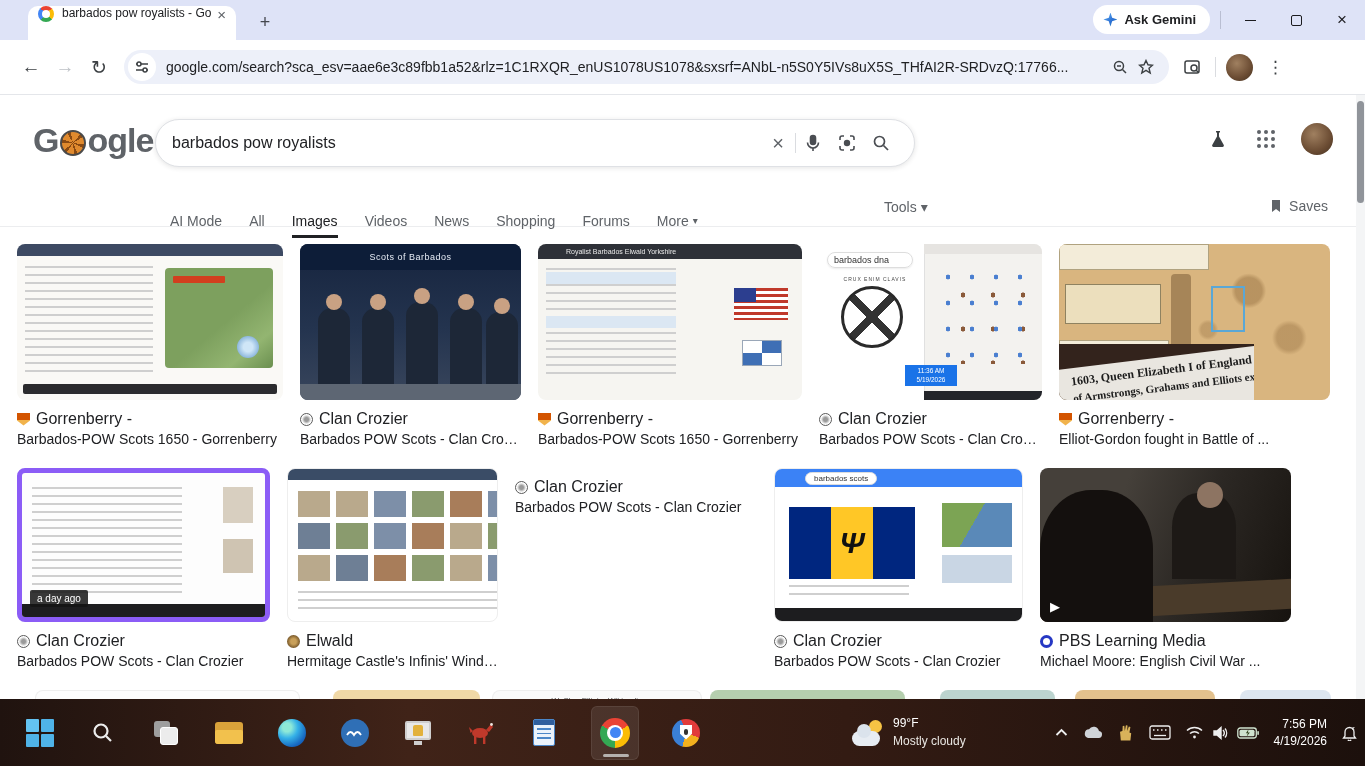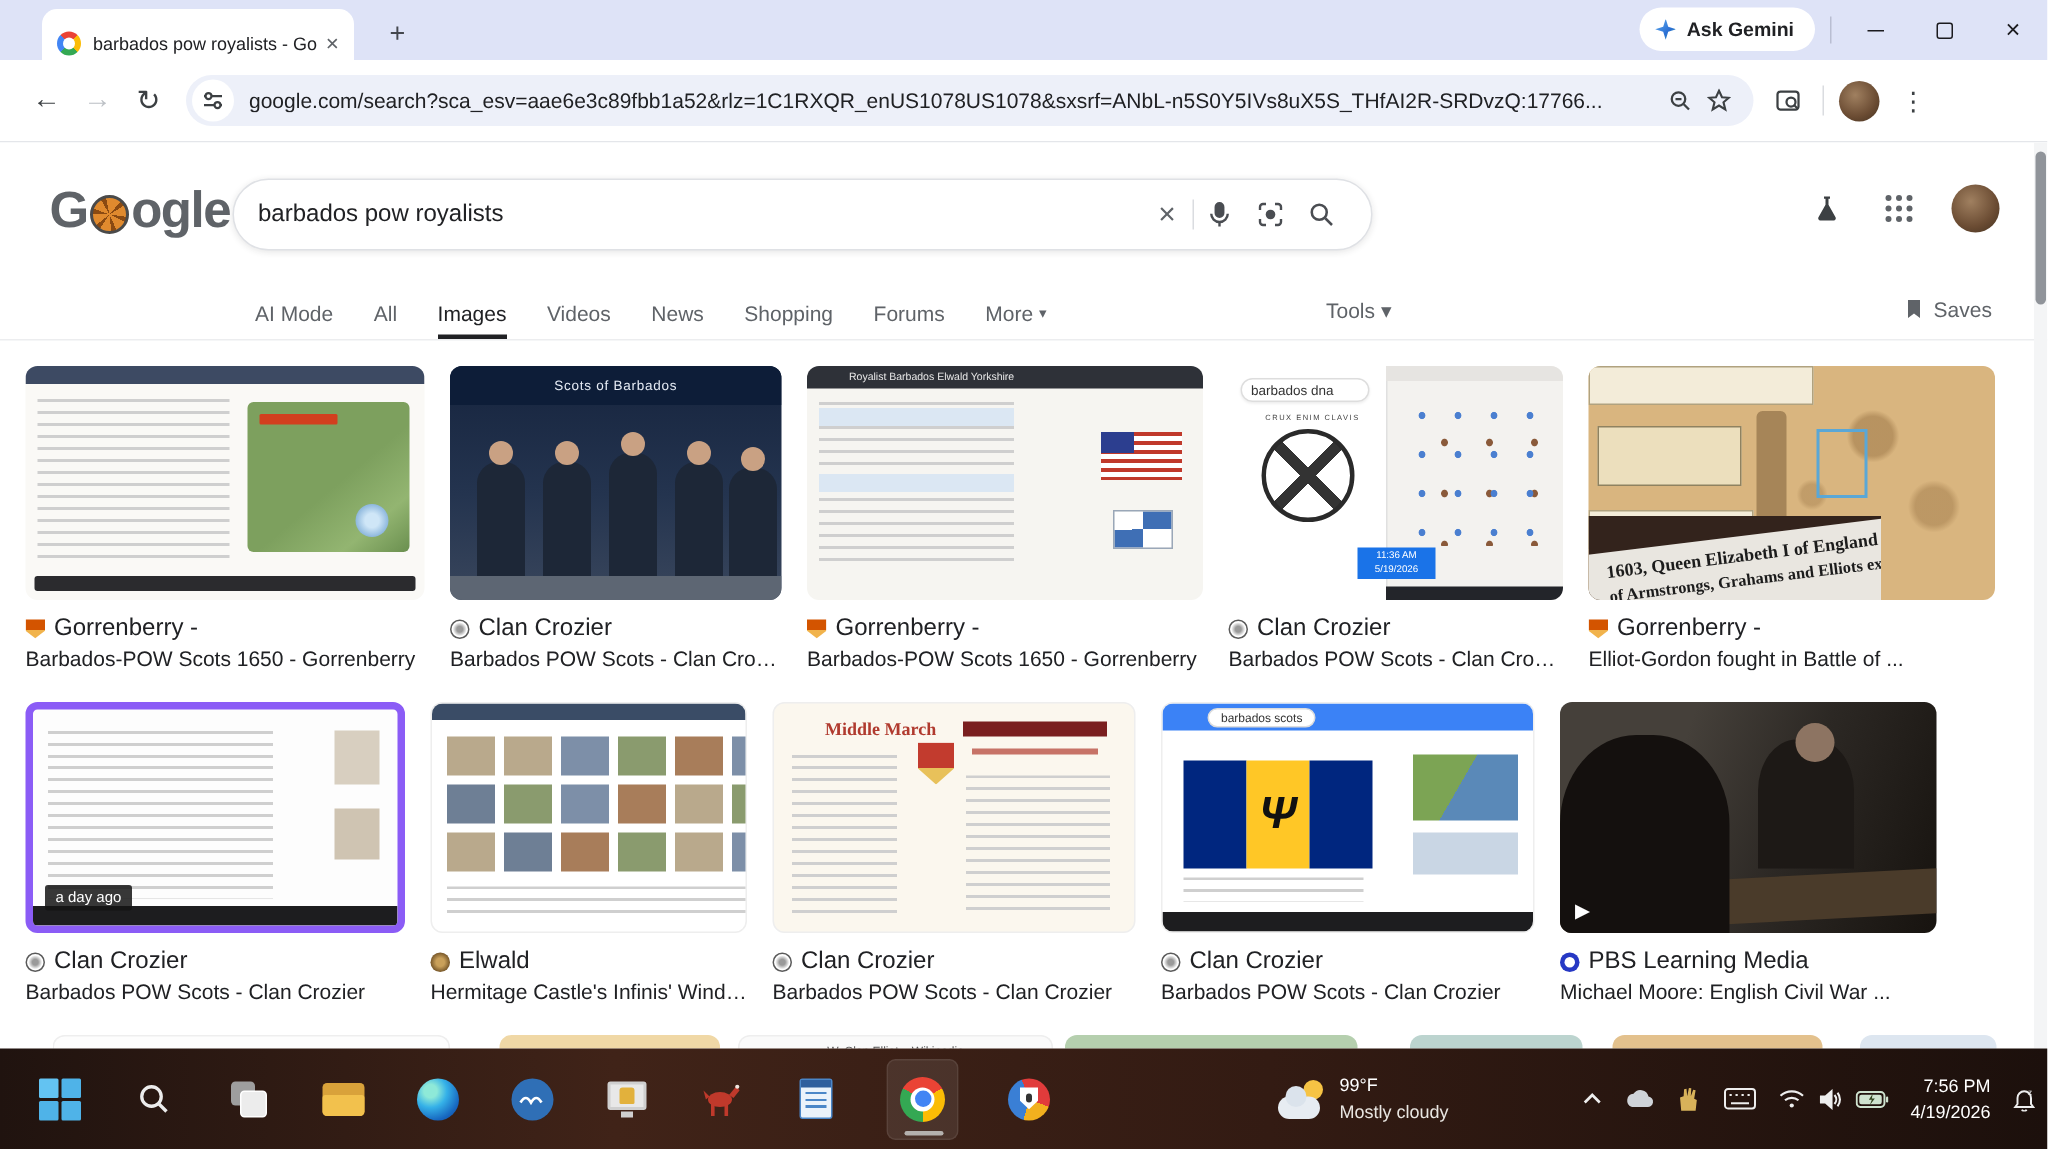--- a/index.html
+++ b/index.html
@@ -1,21 +1,21 @@
 <!DOCTYPE html>
 <html><head>
 <meta charset="utf-8">
 <style>
   * { margin:0; padding:0; box-sizing:border-box; }
   html,body { width:1365px; height:767px; overflow:hidden; font-family:"Liberation Sans", sans-serif; background:#fff; }
   .screen { position:relative; width:1365px; height:767px; }
 
   
   .titlebar { position:relative; height:40px; background:#dee3f7; display:flex; align-items:flex-end; }
-  .tab { position:absolute; left:28px; bottom:0; width:208px; height:34px; background:#fff; border-radius:10px 10px 0 0; display:flex; align-items:center; padding:12px 8px 0 10px; }
+  .tab { position:absolute; left:28px; bottom:0; width:208px; height:34px; background:#fff; border-radius:10px 10px 0 0; display:flex; padding:0 8px 0 10px; }
   .gfav { width:16px; height:16px; border-radius:50%; background:conic-gradient(from -45deg,#ea4335 0 90deg,#fbbc05 0 180deg,#34a853 0 270deg,#4285f4 0 360deg); position:relative; flex:0 0 auto; }
   .gfav::after { content:""; position:absolute; left:4px; top:4px; width:8px; height:8px; border-radius:50%; background:#fff; }
   .tab-title { flex:1; font-size:12px; color:#202124; margin-left:8px; white-space:nowrap; overflow:hidden; }
   .tab-close { color:#5f6368; font-size:15px; padding:0 2px; cursor:pointer; }
   .newtab { position:absolute; left:252px; bottom:4px; width:26px; height:26px; border-radius:50%; text-align:center; line-height:24px; font-size:18px; color:#44474e; cursor:pointer; }
   .gemini { position:absolute; right:155px; top:5px; height:29px; background:#fff; border-radius:15px; display:flex; align-items:center; gap:7px; padding:0 14px 0 10px; font-size:13px; font-weight:bold; color:#202124; cursor:pointer; }
   .sparkle { width:14px; height:14px; background:linear-gradient(135deg,#63b2f2,#2b6fd4 60%,#3fa0a8); clip-path:polygon(50% 0,62% 38%,100% 50%,62% 62%,50% 100%,38% 62%,0 50%,38% 38%); }
   .wincontrols { position:absolute; right:0; top:0; height:40px; display:flex; align-items:center; }
   .winbtn { width:46px; height:40px; display:flex; align-items:center; justify-content:center; cursor:pointer; color:#1b1b1f; }
   .btn-min::before { content:""; width:11px; border-top:1.6px solid #1b1b1f; }
@@ -45,21 +45,21 @@
   .query { flex:1; font-size:16px; color:#202124; cursor:text; }
   .sp-ic { width:34px; height:34px; display:flex; align-items:center; justify-content:center; color:#4a4d52; cursor:pointer; flex:0 0 auto; }
   .clear-x { font-size:20px; color:#5f6368; }
   .head-right { position:absolute; right:32px; top:28px; display:flex; align-items:center; gap:22px; }
   .flask, .appgrid { width:26px; height:26px; display:flex; align-items:center; justify-content:center; color:#3c4043; cursor:pointer; }
   .appgrid .dots { display:grid; grid-template-columns:repeat(3,4px); grid-template-rows:repeat(3,4px); gap:3px; }
   .appgrid .dots i { width:4px; height:4px; border-radius:50%; background:#5f6368; }
   .hd-avatar { width:32px; height:32px; border-radius:50%; background:radial-gradient(circle at 40% 35%, #a08060, #6b4c33 60%, #42301f); cursor:pointer; }
 
   .navrow { position:relative; height:36px; border-bottom:1px solid #ecedef; }
-  .ntabs { position:absolute; left:170px; top:0; display:flex; gap:27px; height:100%; align-items:center; }
+  .ntabs { position:absolute; left:170px; top:12px; display:flex; gap:27px; height:100%; align-items:center; }
   .ntab { font-size:14px; color:#5f6368; cursor:pointer; height:100%; display:flex; align-items:center; gap:4px; }
   .ntab .caret { font-size:10px; color:#5f6368; }
   .ntab.active { color:#202124; font-weight:normal; border-bottom:3px solid #202124; padding-top:3px; }
   .tools { position:absolute; left:884px; top:8px; font-size:14px; color:#5f6368; cursor:pointer; display:flex; gap:4px; align-items:center; }
   .saves { position:absolute; right:37px; top:7px; display:flex; align-items:center; gap:6px; font-size:14px; color:#5f6368; cursor:pointer; }
 
   
   .results { padding-top:17px; }
   .rrow { display:flex; gap:17px; padding-left:17px; margin-bottom:21px; }
   .card { display:flex; flex-direction:column; }
@@ -527,28 +527,20 @@
           </div>
           <figcaption class="cap">
             <div class="srcline">
                 <span class="fav fav-elwald"></span>
                 <span>Elwald</span>
               </div>
             <div class="ttl">Hermitage Castle's Infinis' Windy Edge ...</div>
           </figcaption>
         </figure>
         <figure class="card cw8">
-          <div class="thumb t8">
-            <div class="mm">Middle March</div>
-            <div class="shield"></div>
-            <div class="banner"></div>
-            <div class="redline"></div>
-            <div class="lines" style="left:12px;top:34px;width:70px;height:108px"></div>
-            <div class="lines" style="right:16px;top:48px;width:96px;height:94px"></div>
-          </div>
           <figcaption class="cap">
             <div class="srcline">
                 <span class="fav fav-seal"></span>
                 <span>Clan Crozier</span>
               </div>
             <div class="ttl">Barbados POW Scots - Clan Crozier</div>
           </figcaption>
         </figure>
         <figure class="card cw9">
           <div class="thumb t9">

